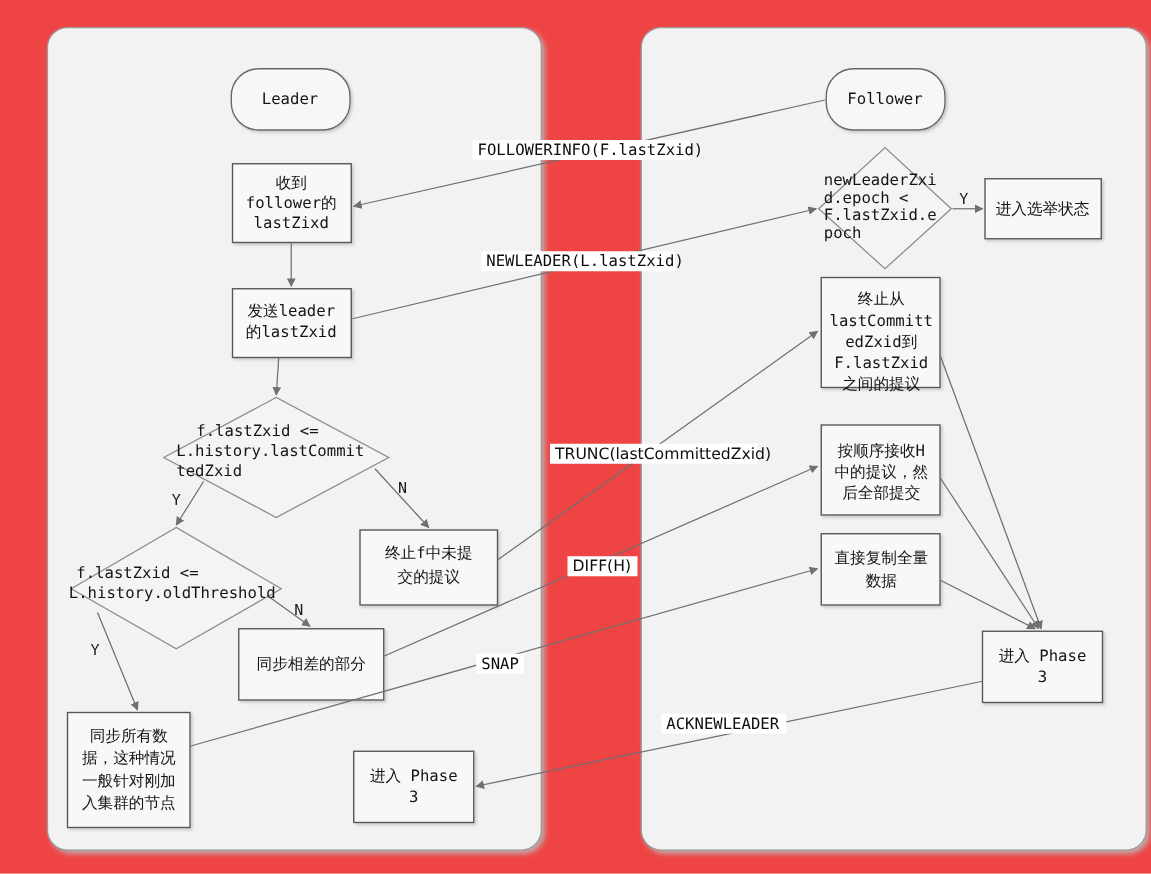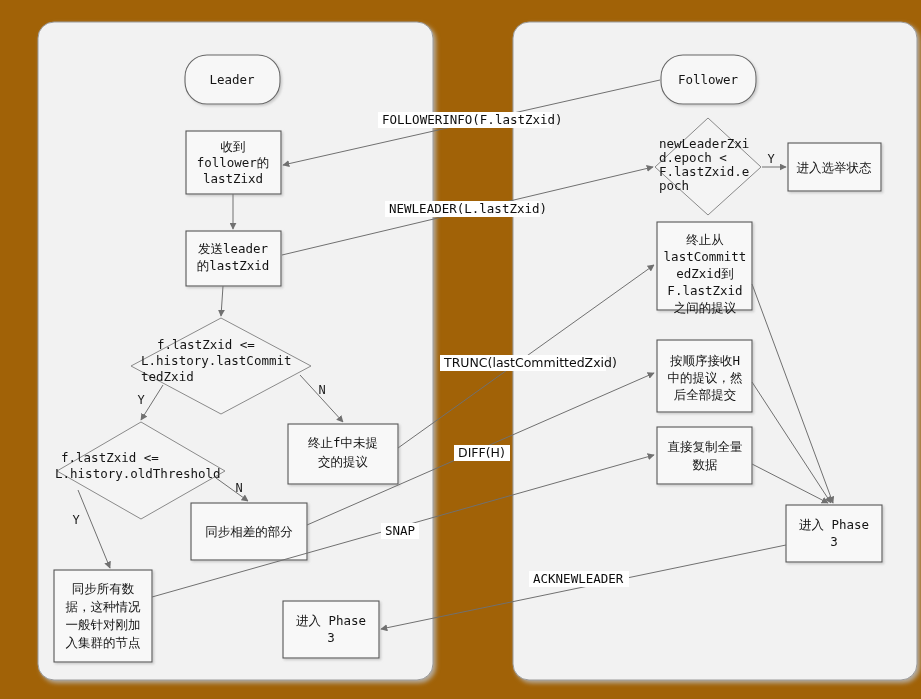--- a/index.html
+++ b/index.html
@@ -4,21 +4,21 @@
 <style>
   html, body {
     margin: 0;
     padding: 0;
     background: #ffffff;
   }
   #canvas-root {
     position: relative;
     width: 921px;
     height: 699px;
-    background: #a16207;
+    background: #ef4444;
     font-family: "DejaVu Sans Mono", monospace;
     overflow: hidden;
   }
   svg.diagram {
     position: absolute;
     top: 0; left: 0;
     width: 921px;
     height: 699px;
   }
   .lane-rect {

